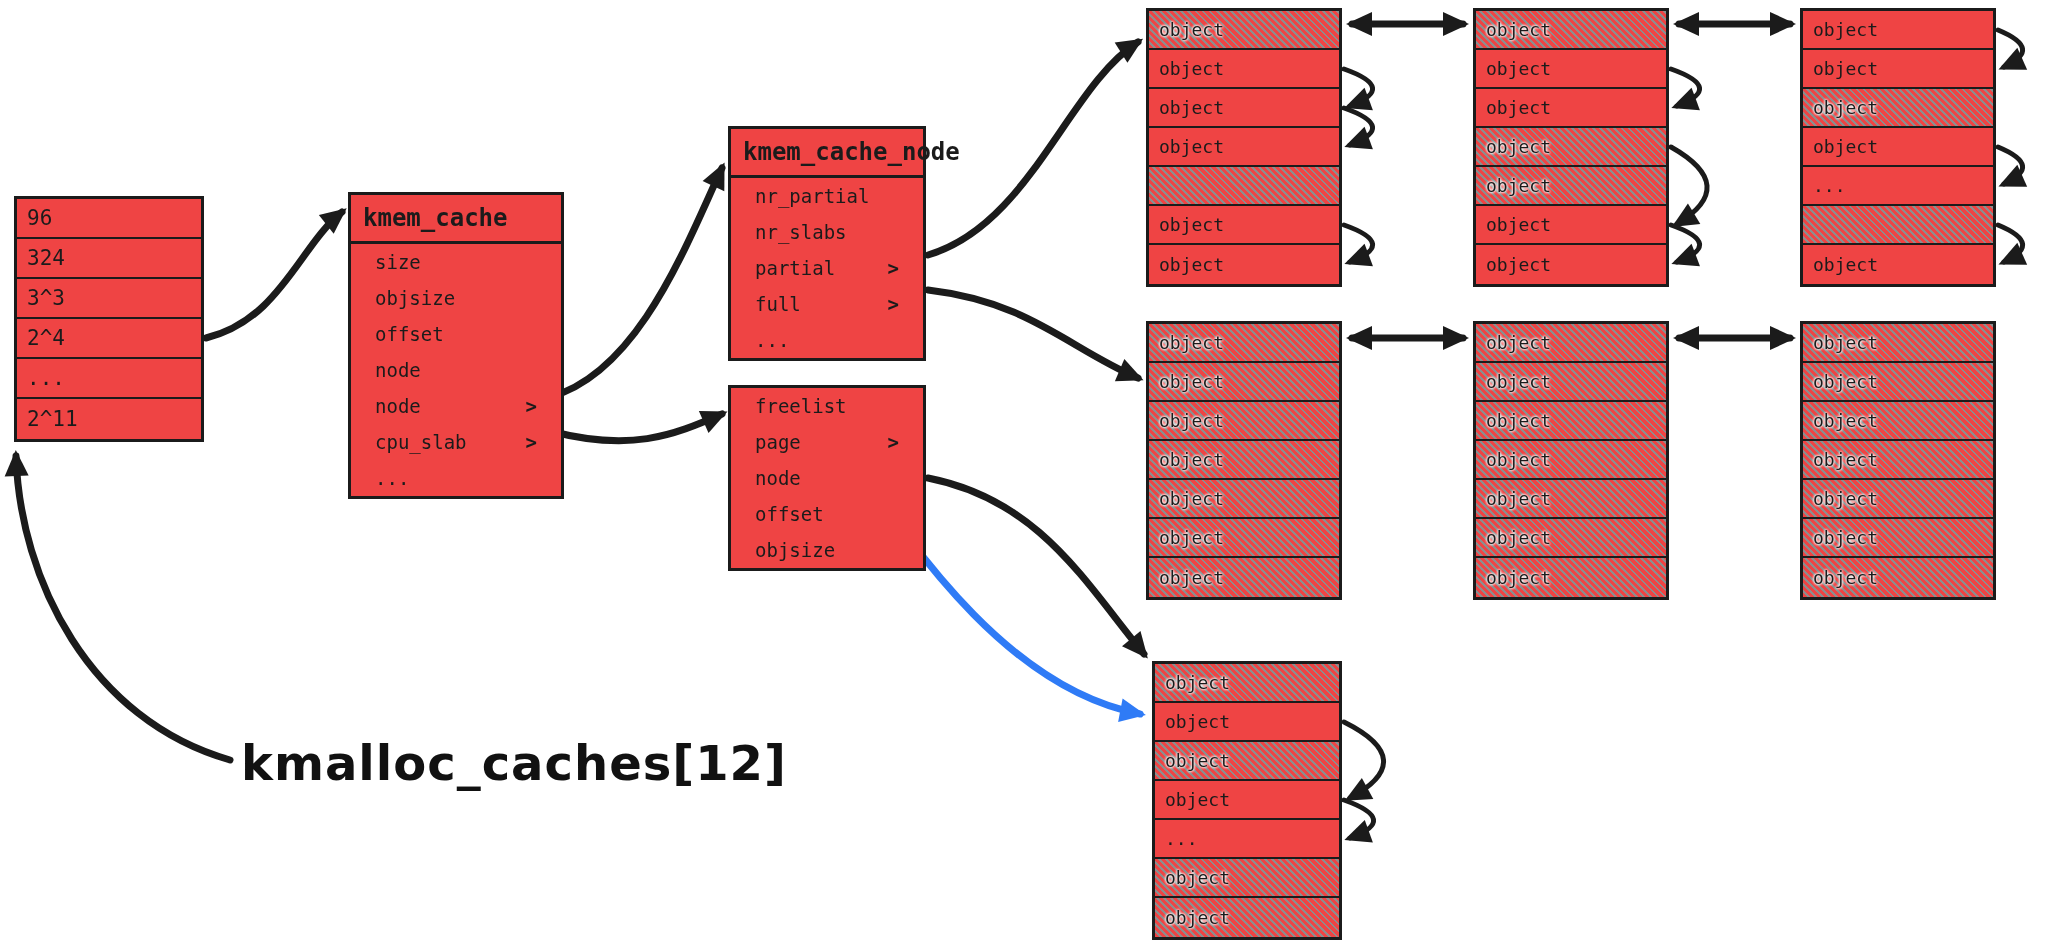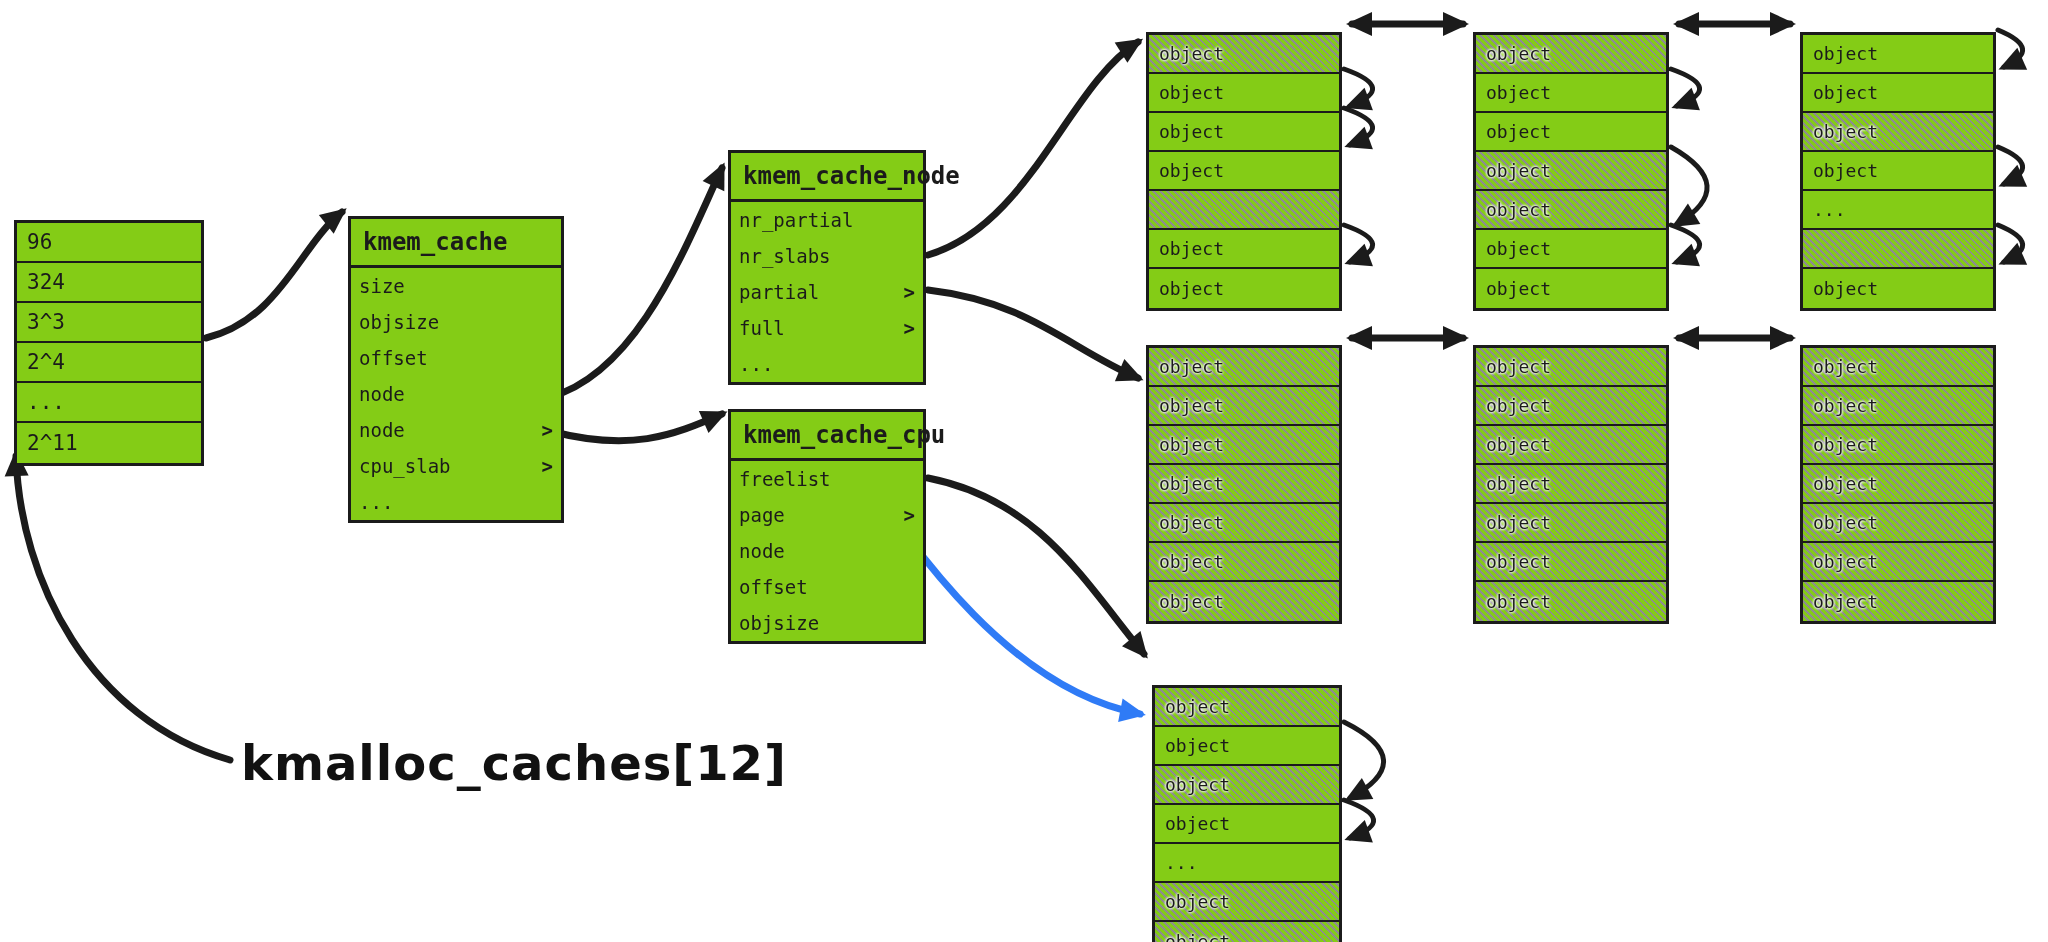--- a/index.html
+++ b/index.html
@@ -1,22 +1,22 @@
 <!DOCTYPE html>
 <html><head>
 <meta charset="utf-8">
 <style>
   html,body{margin:0;padding:0;background:#ffffff;}
   .canvas{
     position:relative;width:2048px;height:942px;background:#ffffff;overflow:hidden;
     font-family:"DejaVu Sans Mono","Liberation Mono",monospace;color:#1b1b1b;
   }
-  .box{position:absolute;background:#84cc16;border:3px solid #1b1b1b;box-sizing:border-box;margin-top:24px;}
+  .box{position:absolute;background:#ef4444;border:3px solid #1b1b1b;box-sizing:border-box;}
   .hdr{font-weight:bold;font-size:24px;padding:9px 12px;border-bottom:3px solid #1b1b1b;white-space:nowrap;}
-  .field{display:flex;justify-content:space-between;align-items:center;padding:7px 8px;font-size:19px;white-space:nowrap;}
+  .field{display:flex;justify-content:space-between;align-items:center;padding:7px 24px;font-size:19px;white-space:nowrap;}
   .ptr{font-weight:bold;font-size:19px;margin-left:8px;}
   .srow{box-sizing:border-box;border-bottom:2px solid #1b1b1b;display:flex;align-items:center;
         padding:0 10px;font-size:18px;white-space:nowrap;overflow:hidden;}
   .srow:last-child{border-bottom:none;}
   .slab .srow{height:39px;}
   .ktable .srow{height:40px;font-size:21px;}
   .hatched{background-image:repeating-linear-gradient(45deg,transparent 0px,transparent 3px,#8d8d8d 3px,#8d8d8d 5px);}
   .hatched span{text-shadow:0 0 3px #fff,0 0 3px #fff,0 0 3px #fff;}
   .big-label{position:absolute;left:225px;top:735px;font-family:"DejaVu Sans","Liberation Sans",sans-serif;
              font-weight:bold;font-size:48px;letter-spacing:1px;color:#111;margin-left:16px;}
@@ -137,21 +137,20 @@
           <span>full</span>
           <span class="ptr">&gt;</span>
         </div>
         <div class="field">
           <span>...</span>
         </div>
       </div>
   </div>
 
   <div class="box" style="left:728px;top:385px;width:198px;">
-    <div class="hdr">kmem_cache_cpu</div>
     <div>
         <div class="field">
           <span>freelist</span>
         </div>
         <div class="field">
           <span>page</span>
           <span class="ptr">&gt;</span>
         </div>
         <div class="field">
           <span>node</span>

